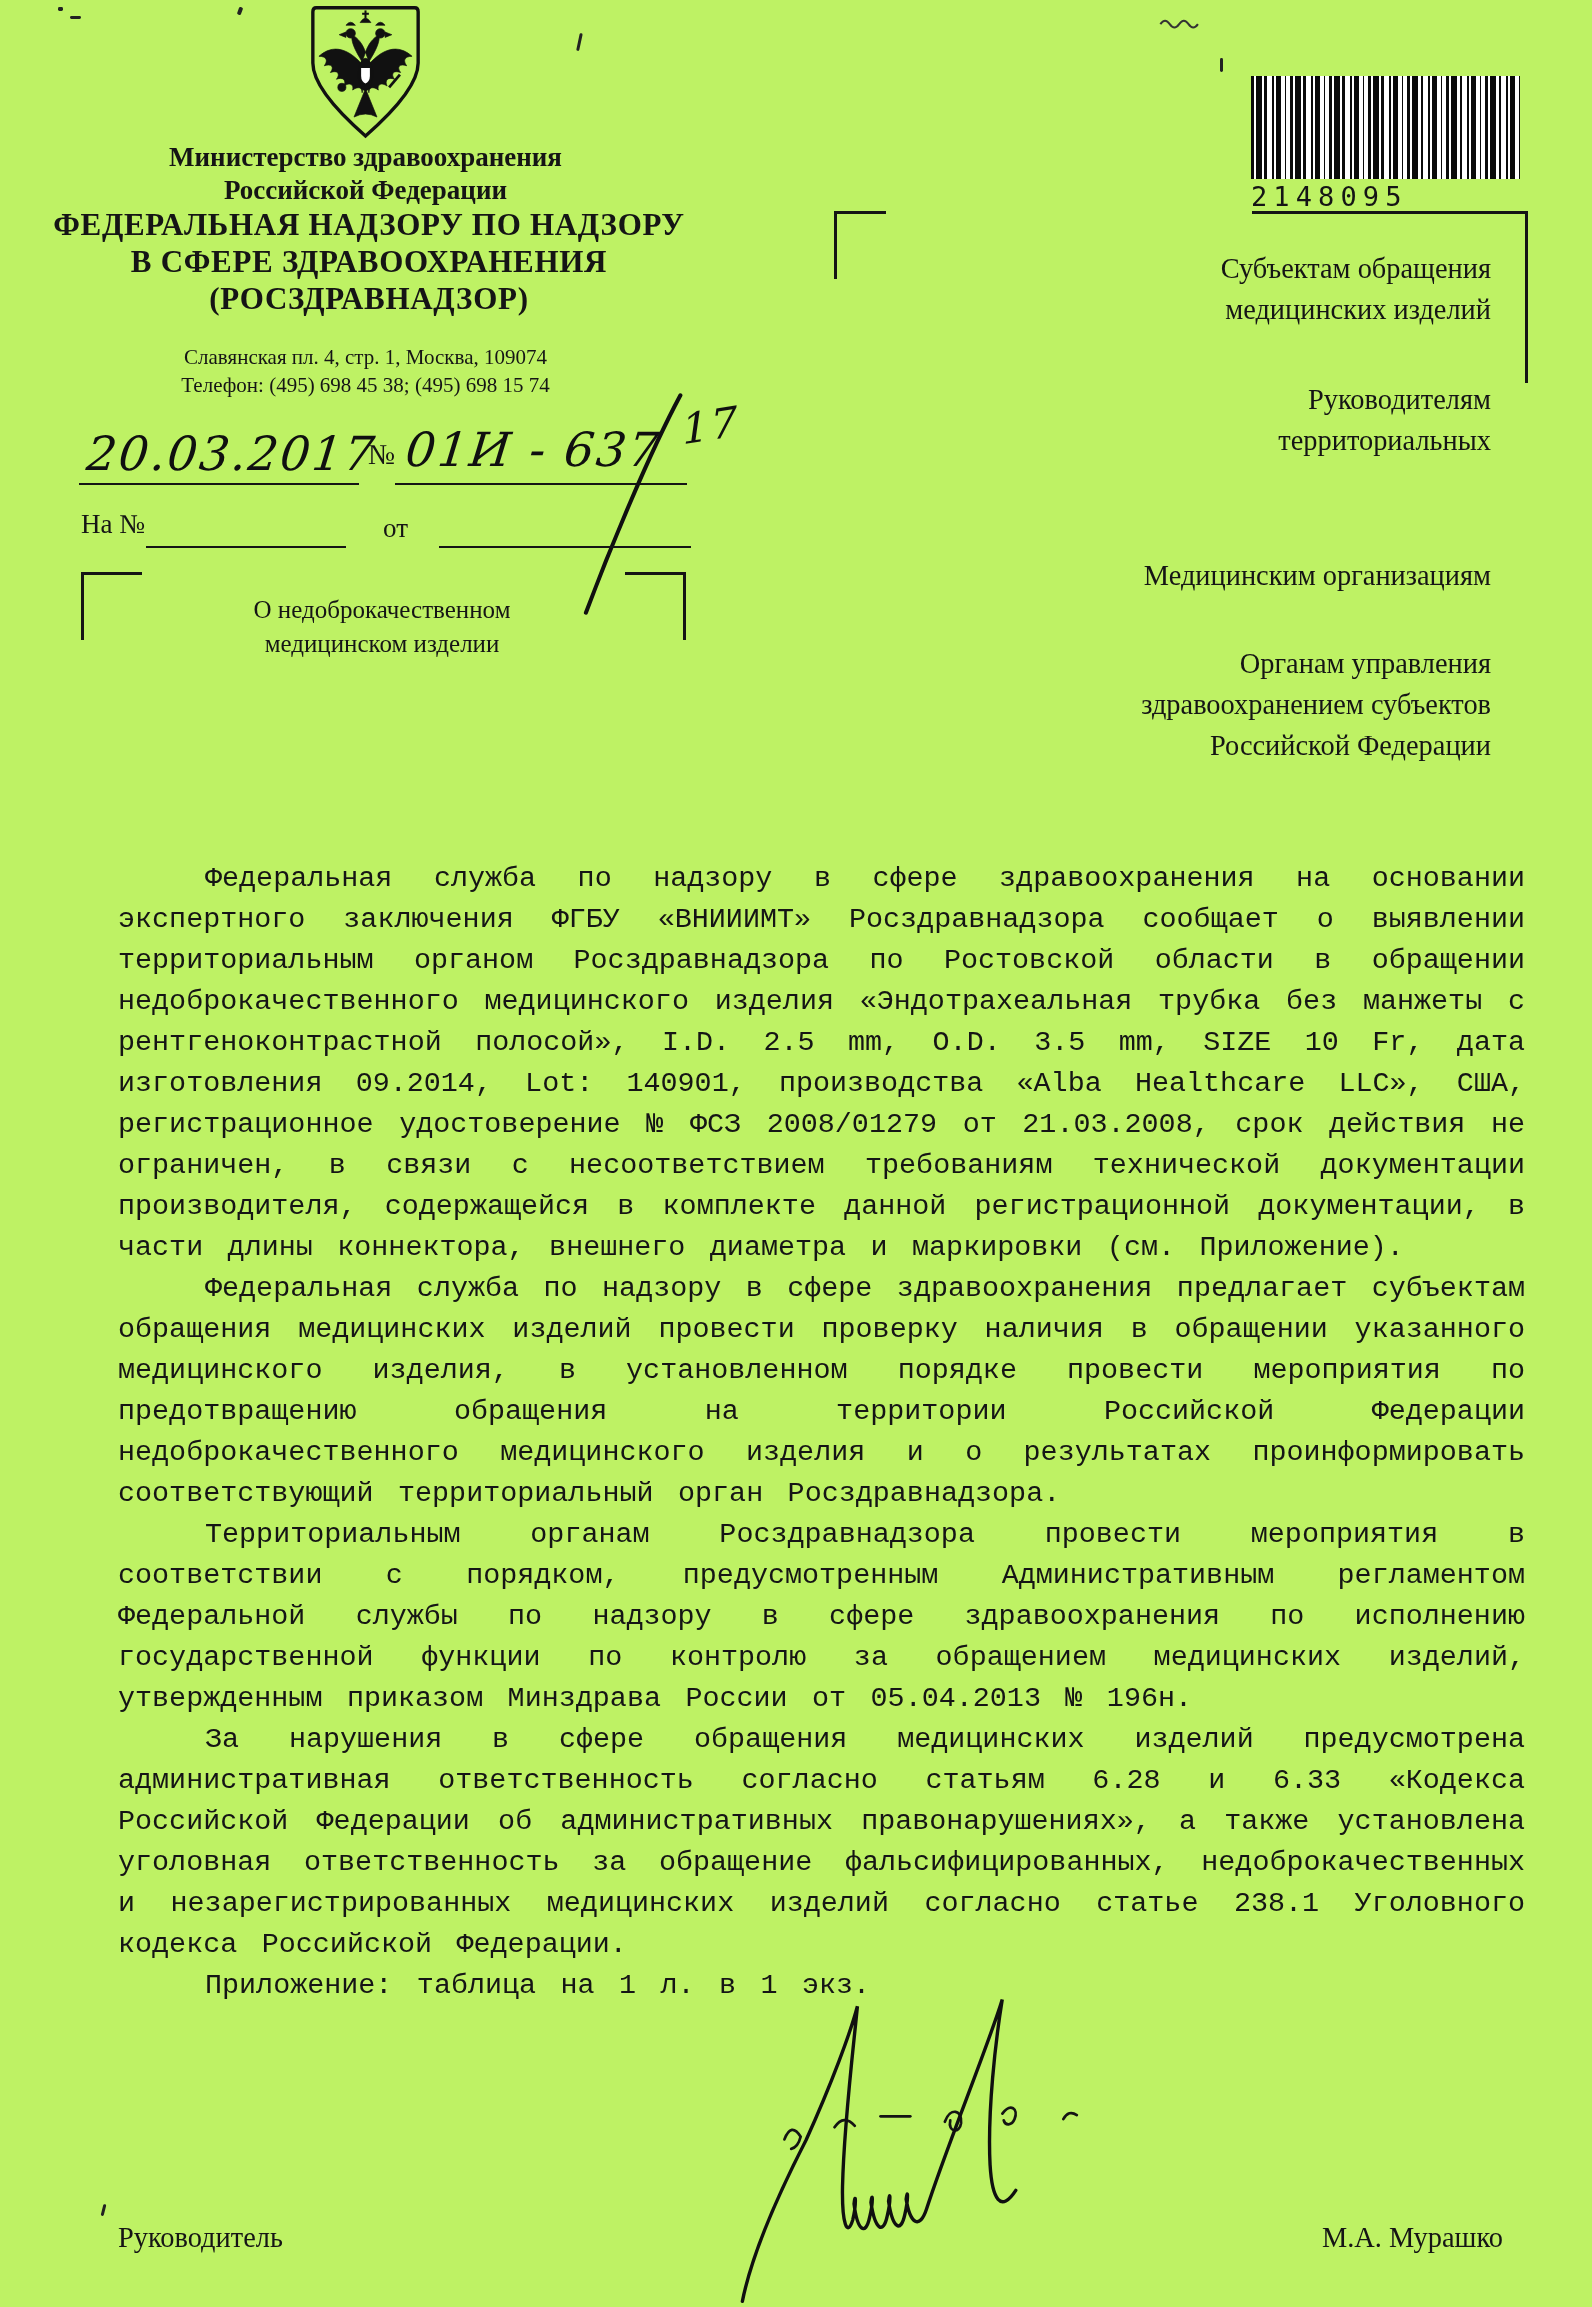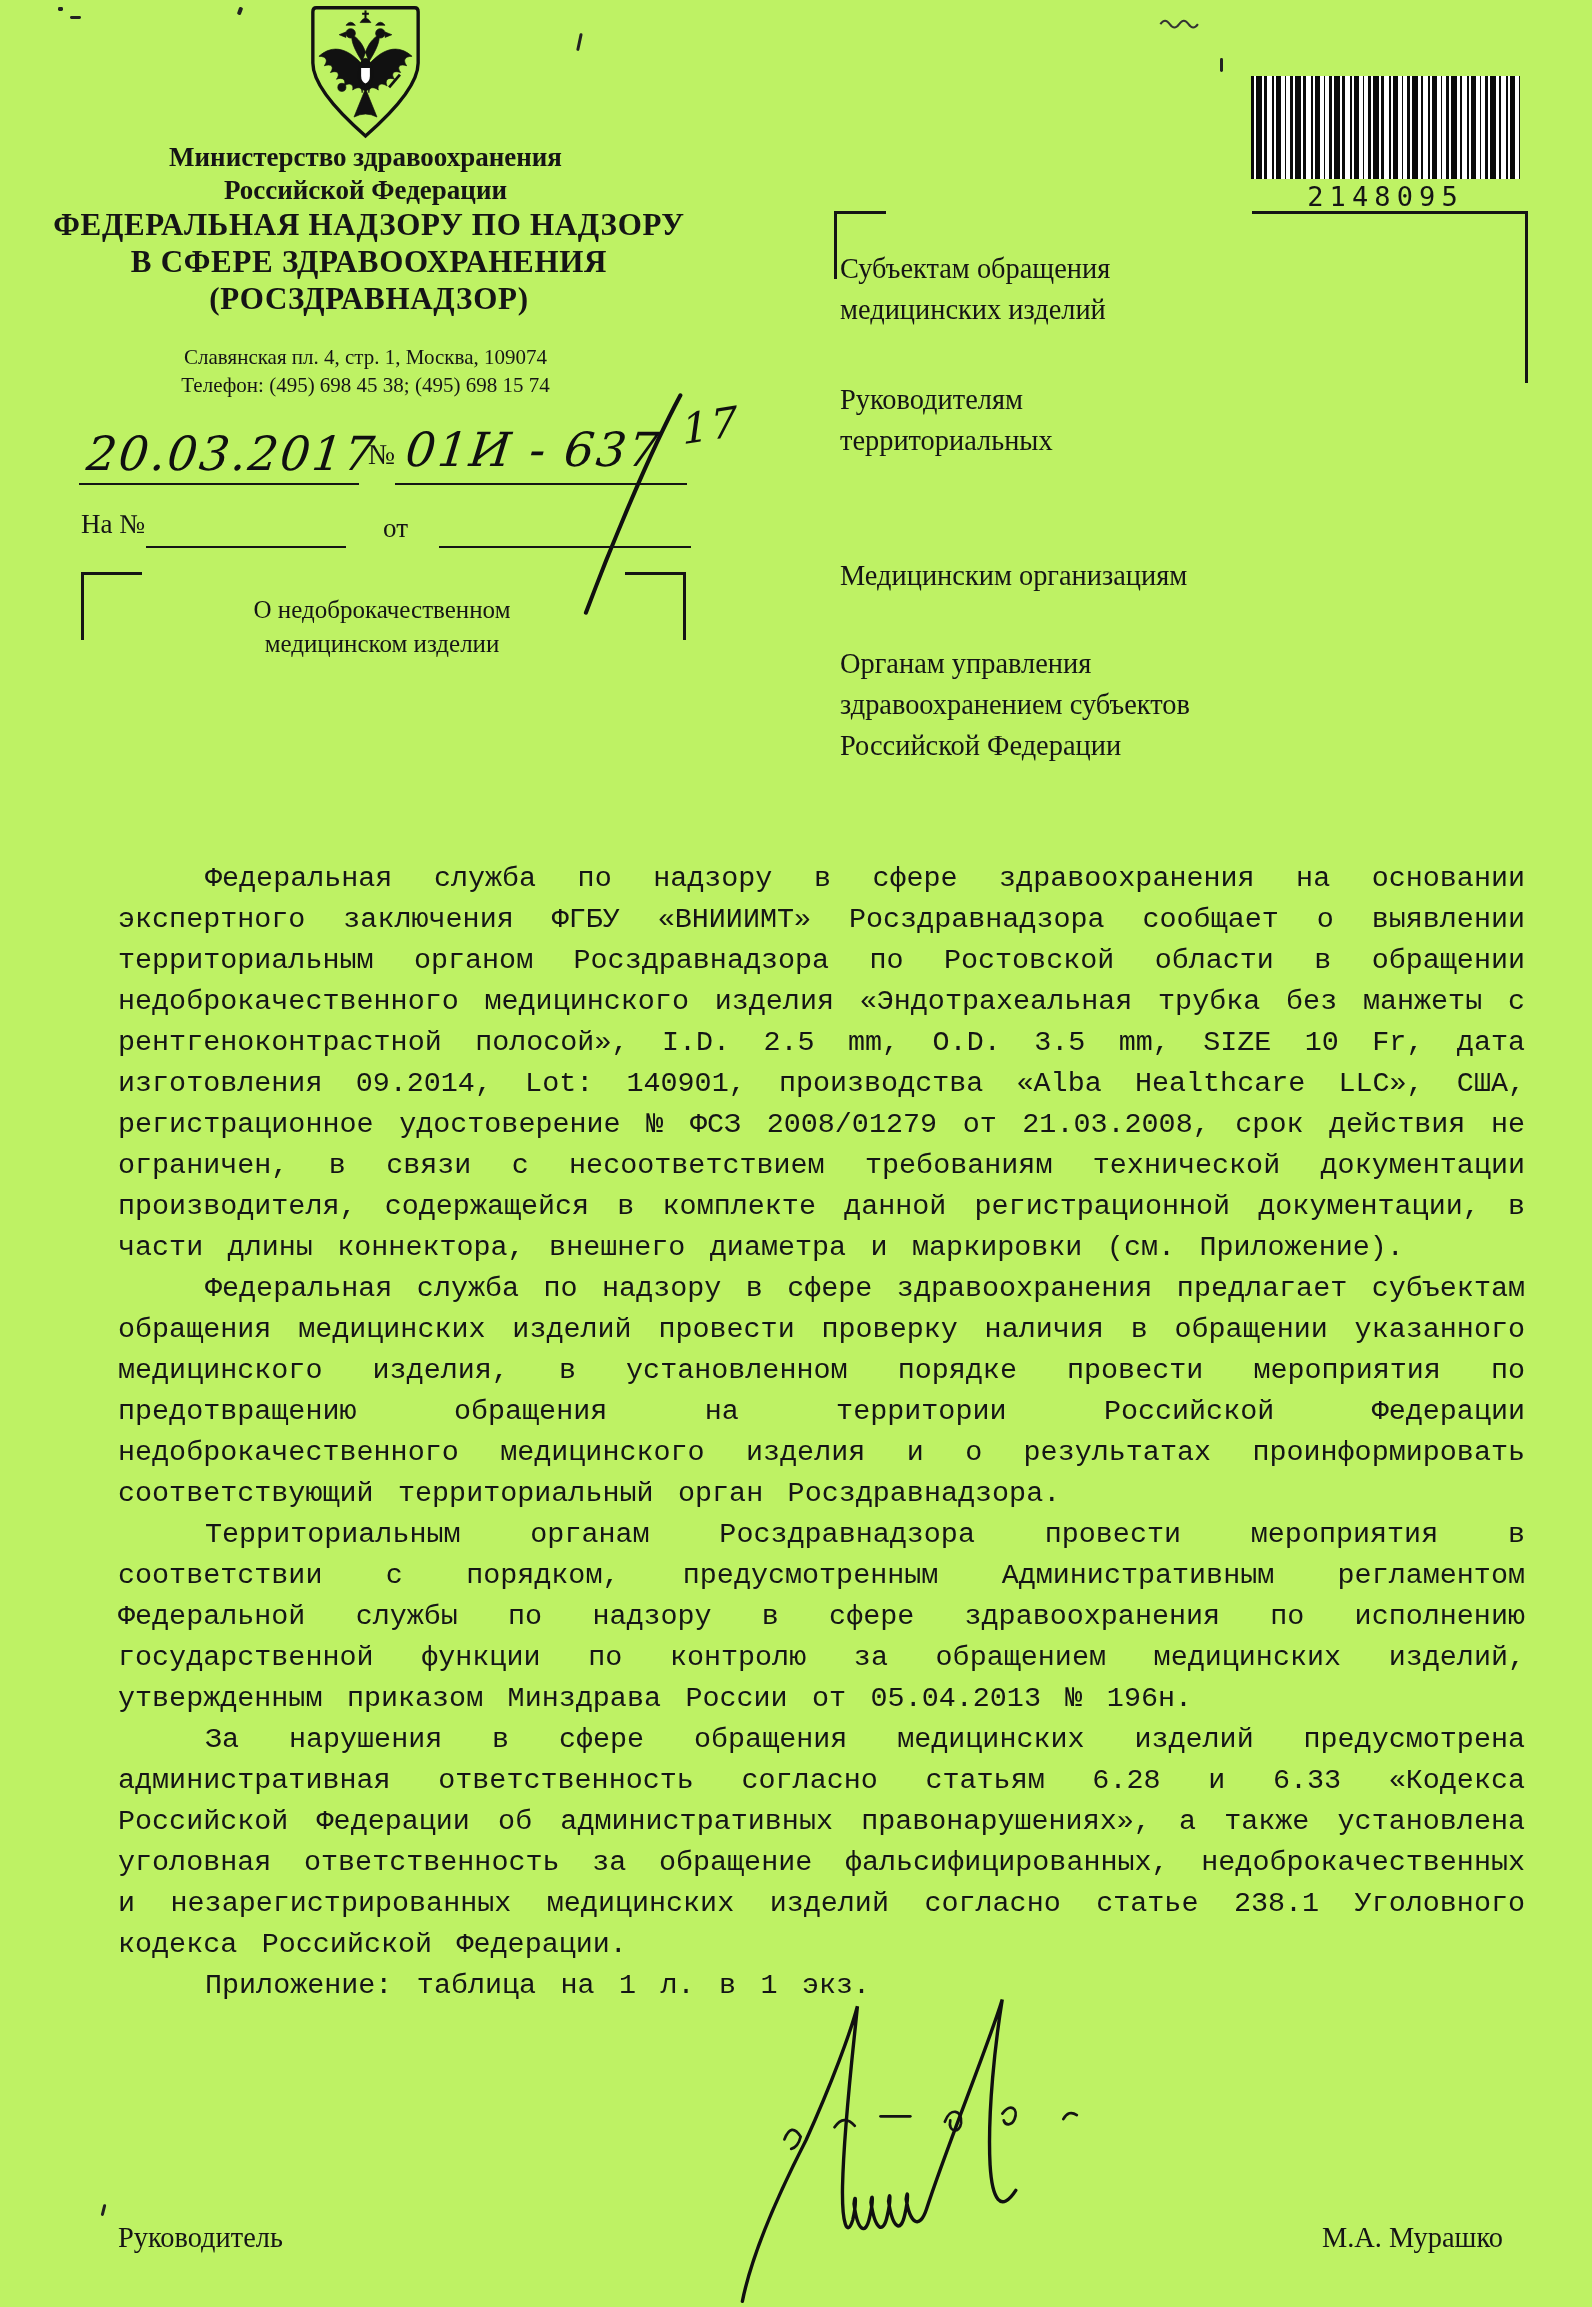--- a/index.html
+++ b/index.html
@@ -34,26 +34,26 @@
   .corner.tr{border-top:3.4px solid #151515; border-right:3.4px solid #151515;}
   .subject{left:162px; top:593px; width:440px; font-size:25px; line-height:34px;}
   .barcode{
     left:1251px; top:76px; width:269px; height:103px;
     background:repeating-linear-gradient(90deg,
       #0a0a0a 0 3.4px,#fff 3.4px 5.4px,#0a0a0a 5.4px 11.5px,#fff 11.5px 13.5px,
       #0a0a0a 13.5px 15.6px,#fff 15.6px 21px,#0a0a0a 21px 23px,#fff 23px 25px,
       #0a0a0a 25px 30.5px,#fff 30.5px 34px,#0a0a0a 34px 35px,#fff 35px 39px);
   }
   .barcode-num{
-    left:1251px; top:181px; width:269px; text-align:center;
+    left:1251px; top:181px; width:269px; text-align:left;
     font-family:"DejaVu Sans Mono",monospace; font-size:27px; letter-spacing:6.1px;
   }
   .addr-bracket-right{left:1252px; top:211px; width:273px; height:169px;
     border-top:3.4px solid #151515; border-right:3.4px solid #151515;}
-  .recip{left:840px; width:677px; text-align:left; font-size:28.4px; line-height:41px;}
+  .recip{left:814px; width:677px; text-align:right; font-size:28.4px; line-height:41px;}
   .body-text{left:118px; top:858px; width:1407px; font-size:28.4px; line-height:41px;
     text-align:justify; word-spacing:7.4px;font-family:Liberation Mono, monospace;}
   .body-text p{margin:0; text-indent:87px;}
   .attachment{margin-top:45px;}
   .sig-title{left:118px; top:2222px; font-size:28.4px;}
   .sig-name{left:1286px; top:2222px; width:217px; text-align:right; font-size:28.4px;}
   .speck{background:#222; border-radius:1.4px;}
   svg{display:block;}
 </style>
 </head>

